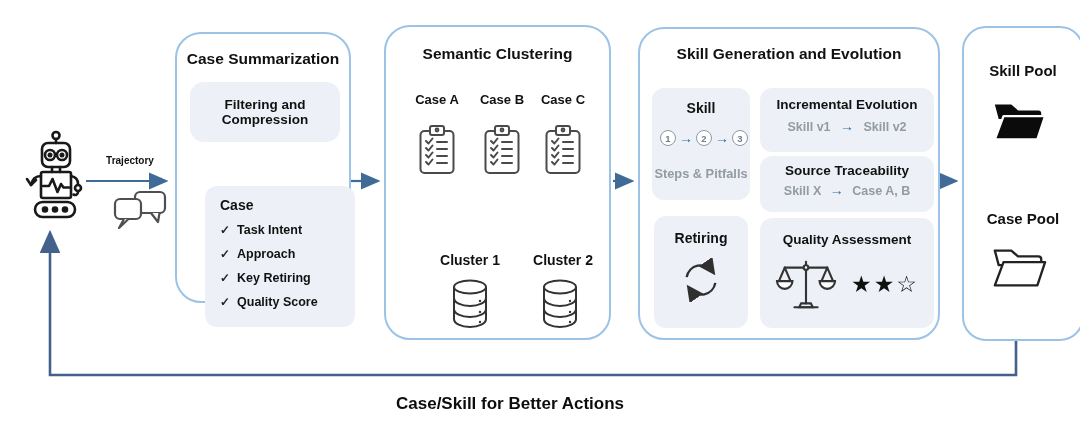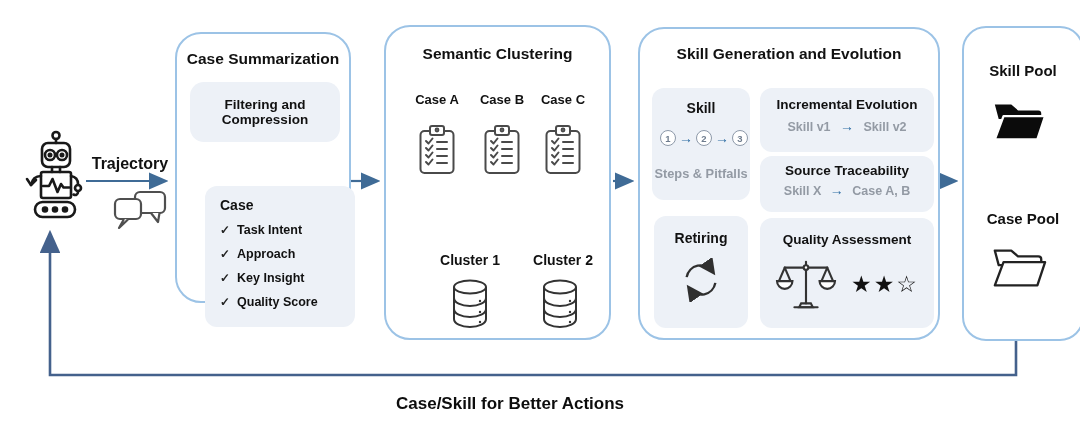--- a/index.html
+++ b/index.html
@@ -87,21 +87,21 @@
       <path d="M6,55 l-4,-6 M6,55 l5,-5"></path>
       <path d="M46,46 c5,1 7,4 7,8"></path>
       <circle cx="53" cy="58" r="3"></circle>
       <path d="M53,62 c0,3 -2.5,3.5 -4.5,2.5"></path>
       <rect x="10" y="72" width="40" height="15" rx="7.5"></rect>
       <circle cx="20" cy="79.5" r="2" fill="#191919"></circle>
       <circle cx="30" cy="79.5" r="2" fill="#191919"></circle>
       <circle cx="40" cy="79.5" r="2" fill="#191919"></circle>
     </g>
   </svg>
-  <div class="abs bold14 center-txt" style="left:89px; top:155px; width:82px; font-size:16px;">Trajectory</div>
+  <div class="abs bold14 center-txt" style="left:89px; top:155px; width:82px; font-size:10px;">Trajectory</div>
   <svg class="abs icon" style="left:112px; top:190px;" width="56" height="42" viewBox="0 0 56 42">
     <g stroke="#4f4f4f" stroke-width="2.2" fill="#ffffff" stroke-linejoin="round">
       <rect x="23" y="2" width="30" height="21" rx="5"></rect>
       <path d="M39,23 l7,9 1.5,-9"></path>
       <rect x="3" y="9" width="26" height="20" rx="5"></rect>
       <path d="M12,29 l-5,9 9,-8.5"></path>
     </g>
   </svg>
 
   <div class="panel" style="left:175px; top:32px; width:176px; height:271px;">
@@ -114,21 +114,21 @@
       <div class="check-item">
         <span class="check-glyph">✓</span>
         <span>Task Intent</span>
       </div>
       <div class="check-item">
         <span class="check-glyph">✓</span>
         <span>Approach</span>
       </div>
       <div class="check-item">
         <span class="check-glyph">✓</span>
-        <span>Key Insight</span>
+        <span>Key Retiring</span>
       </div>
       <div class="check-item">
         <span class="check-glyph">✓</span>
         <span>Quality Score</span>
       </div>
     </div>
   </div>
 
   <div class="panel" style="left:384px; top:25px; width:227px; height:315px;">
     <div class="panel-title" style="top:18px;">Semantic Clustering</div>

